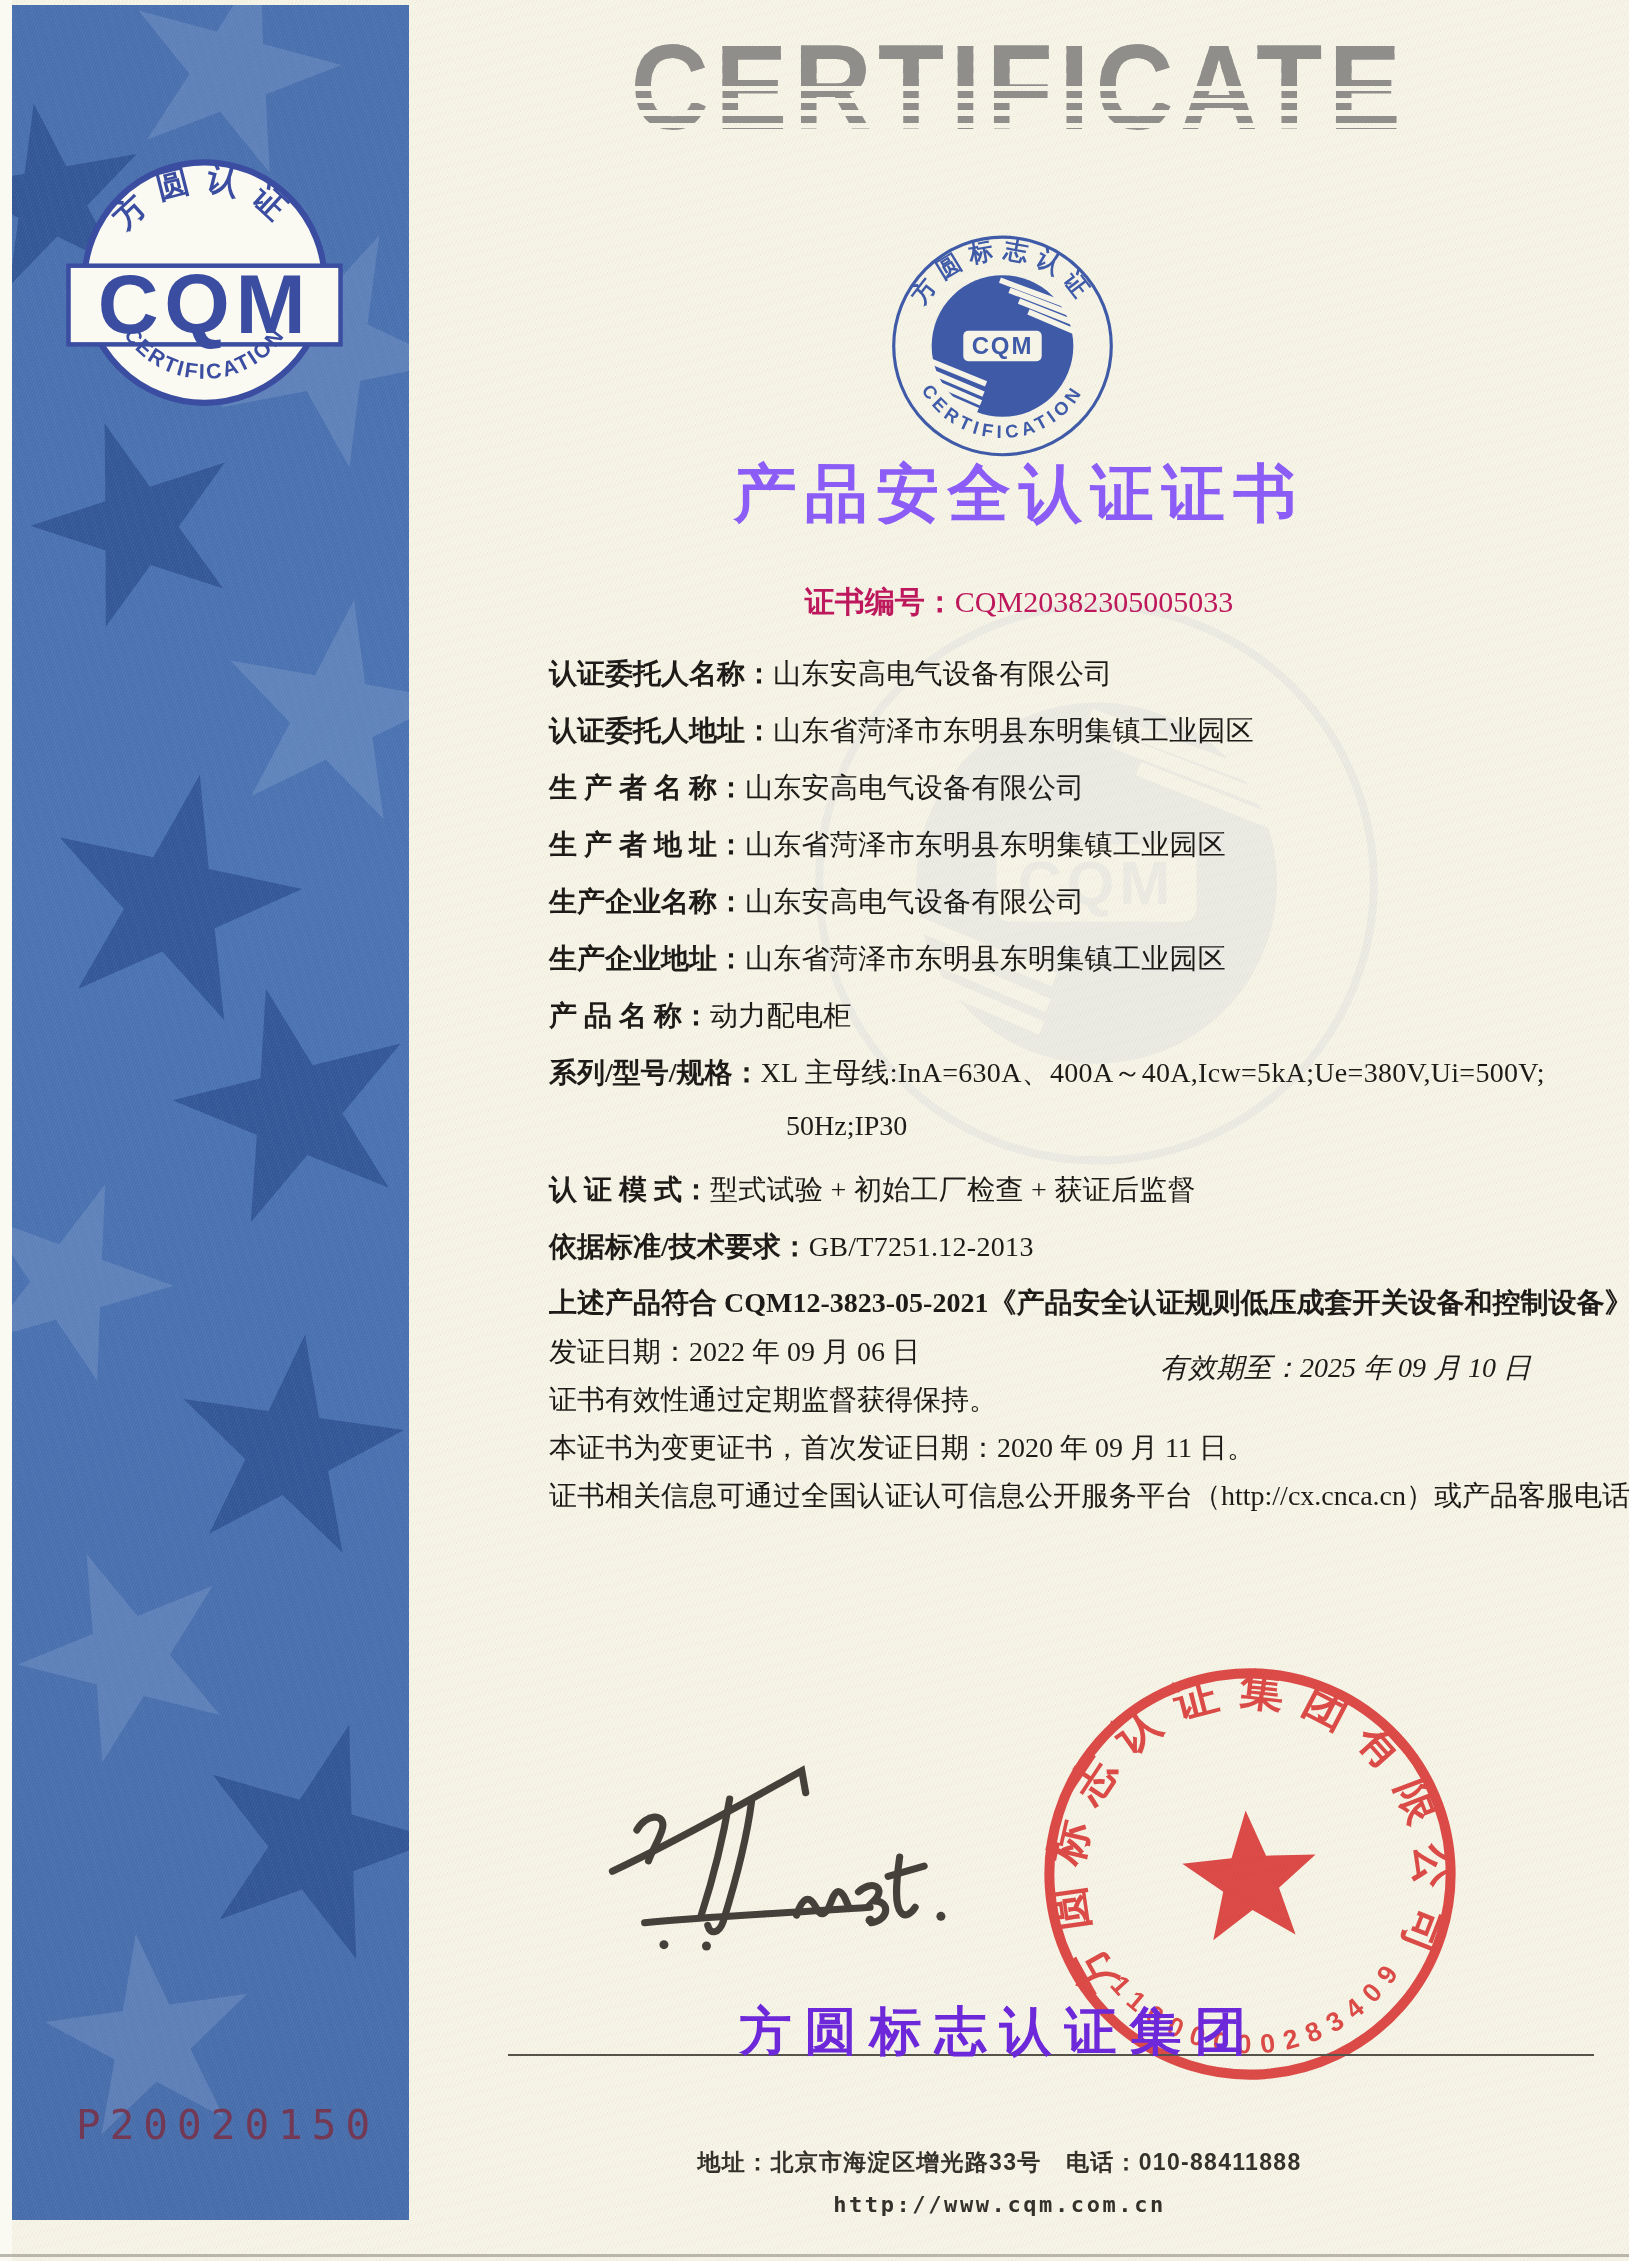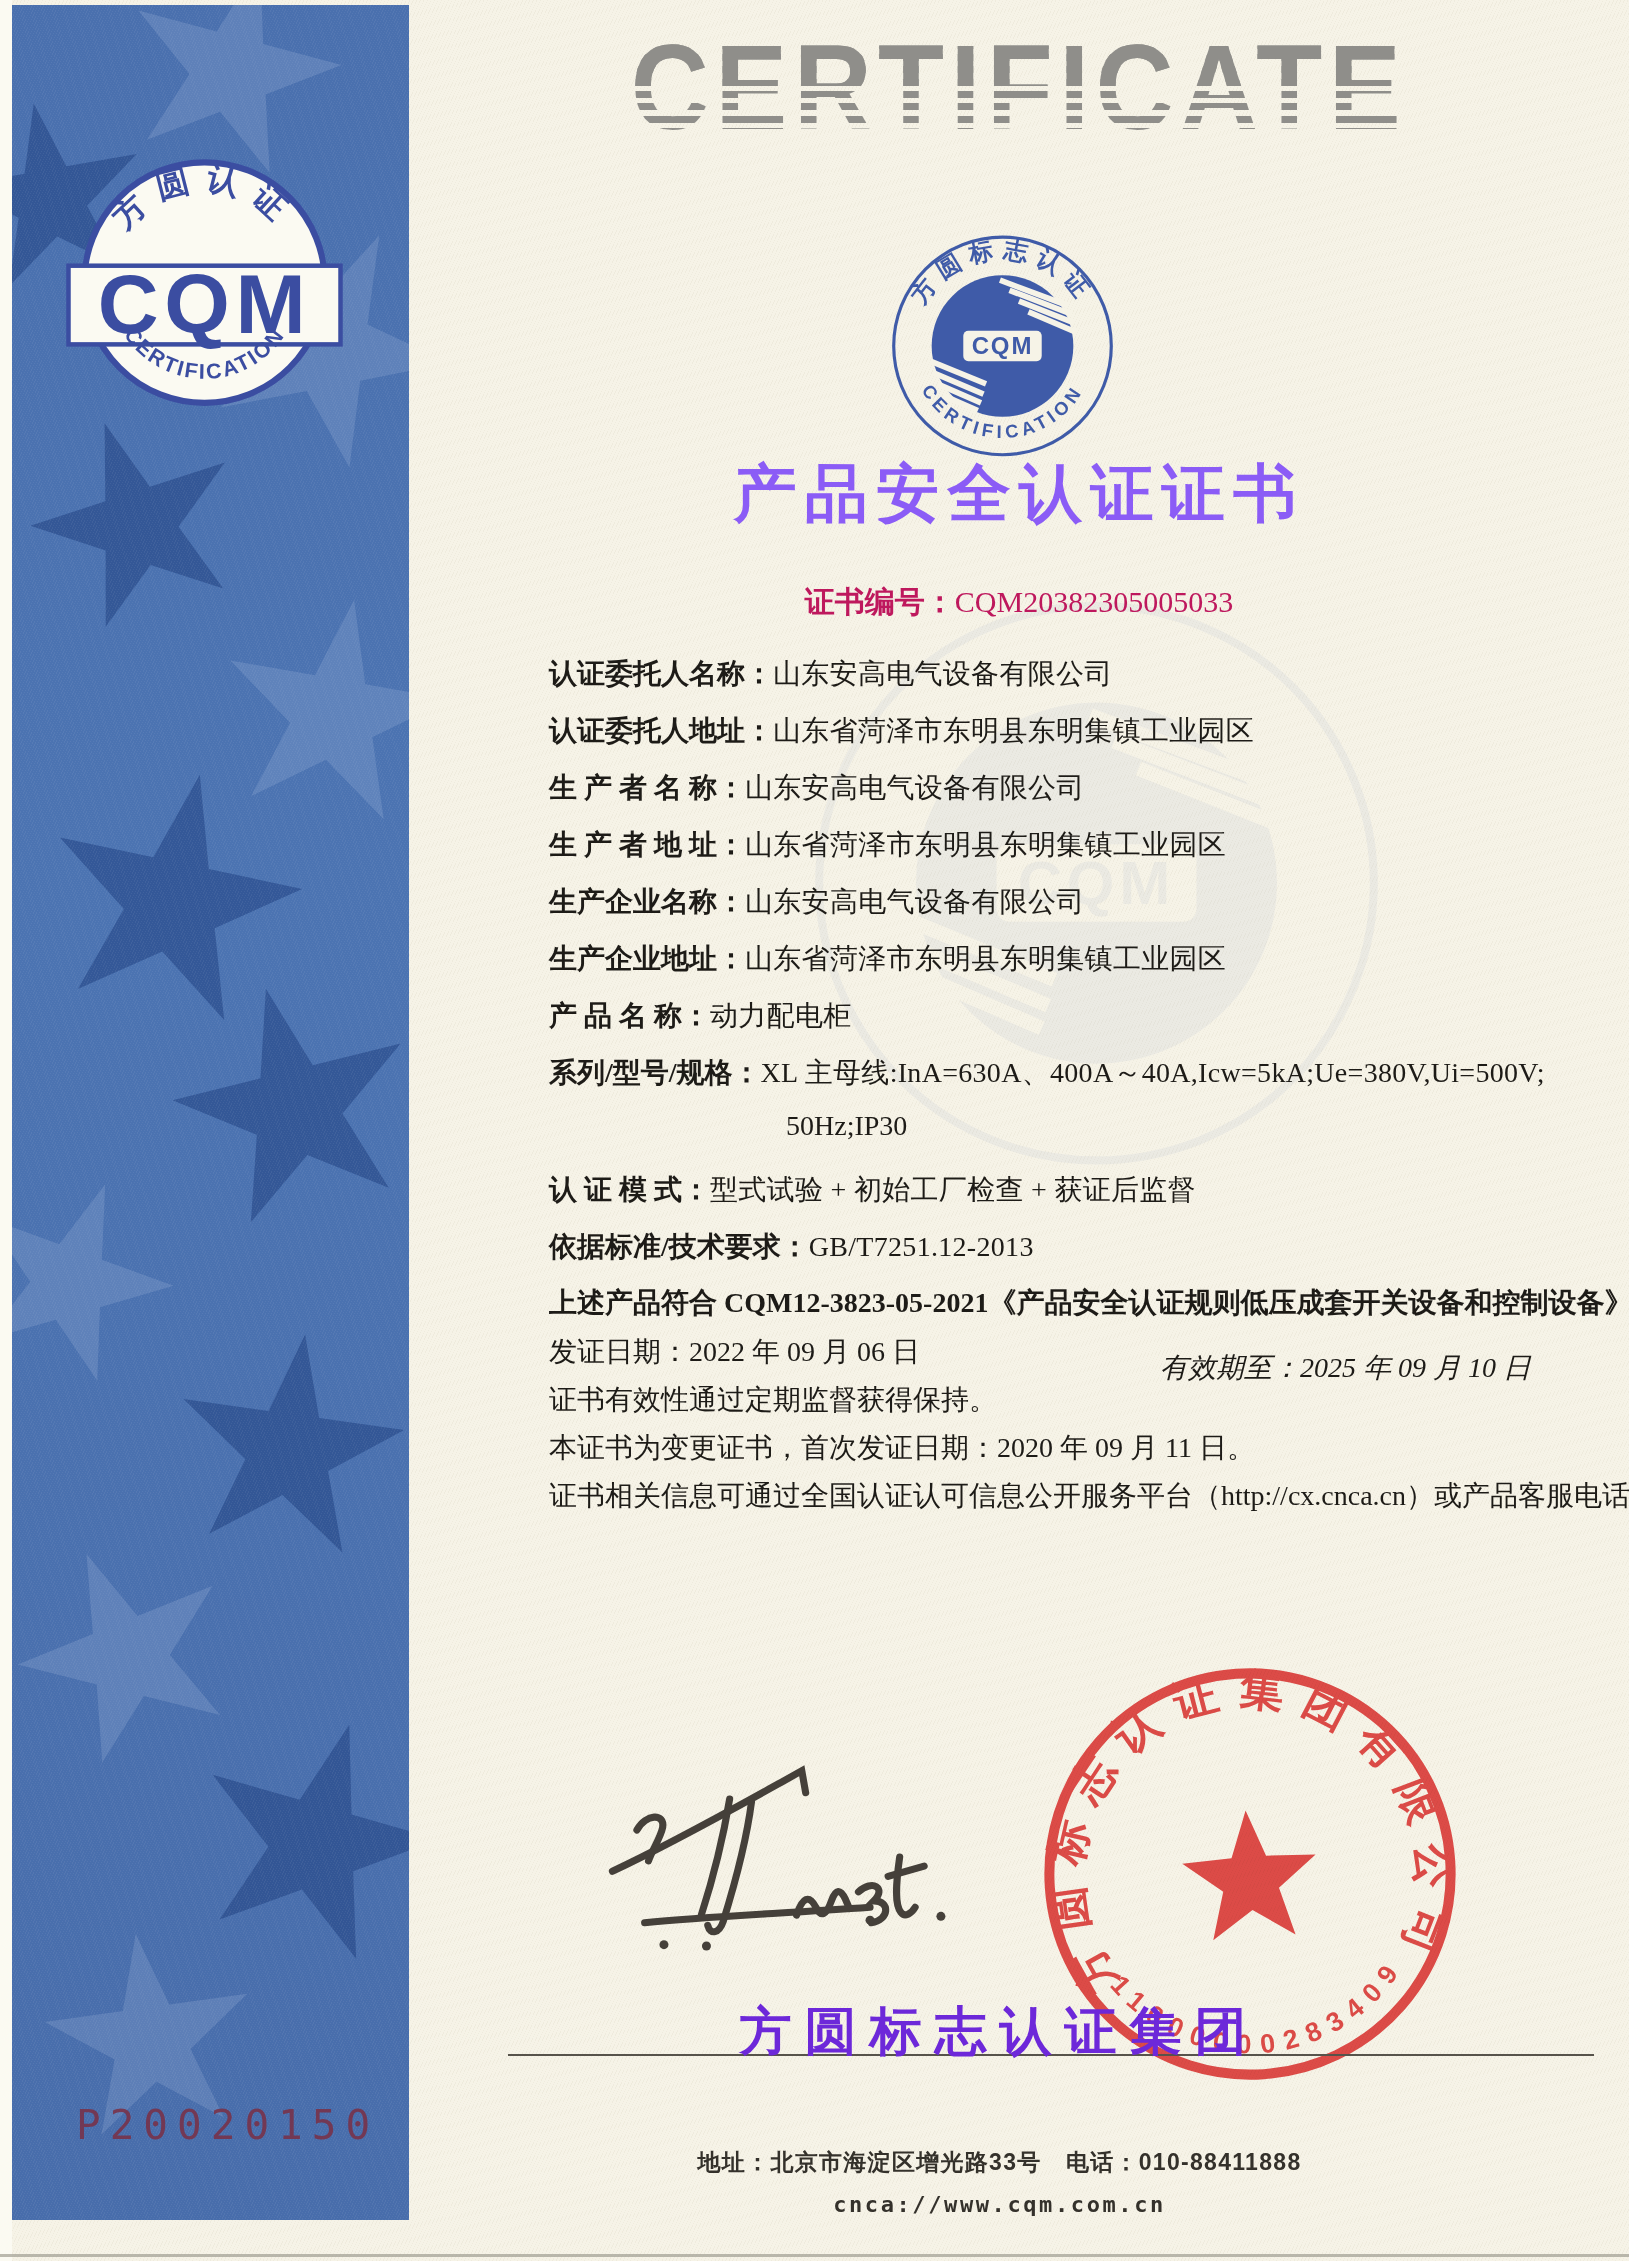--- a/index.html
+++ b/index.html
@@ -207,17 +207,17 @@
     </text>
     <polygon fill="#e2403f" points="320,225 345.9,294.4 419.9,297.6 361.8,343.6 381.7,414.9 320,374 258.3,414.9 278.2,343.6 220.1,297.6 294.1,294.4"></polygon>
     <text font-size="40" font-weight="700" fill="#e2403f" letter-spacing="15">
       <textPath href="#st-num" startOffset="50%" text-anchor="middle">11000000283409</textPath>
     </text>
   </svg>
 
   <div class="divider"></div>
   <div class="footer-org">方圆标志认证集团</div>
   <div class="footer-addr">地址：北京市海淀区增光路33号　电话：010-88411888</div>
-  <div class="footer-web">cnca://www.cqm.com.cn</div>
+  <div class="footer-web">http://www.cqm.com.cn</div>
 
   <div class="scan-edge"></div>
 </div>
 
 
 </body></html>

